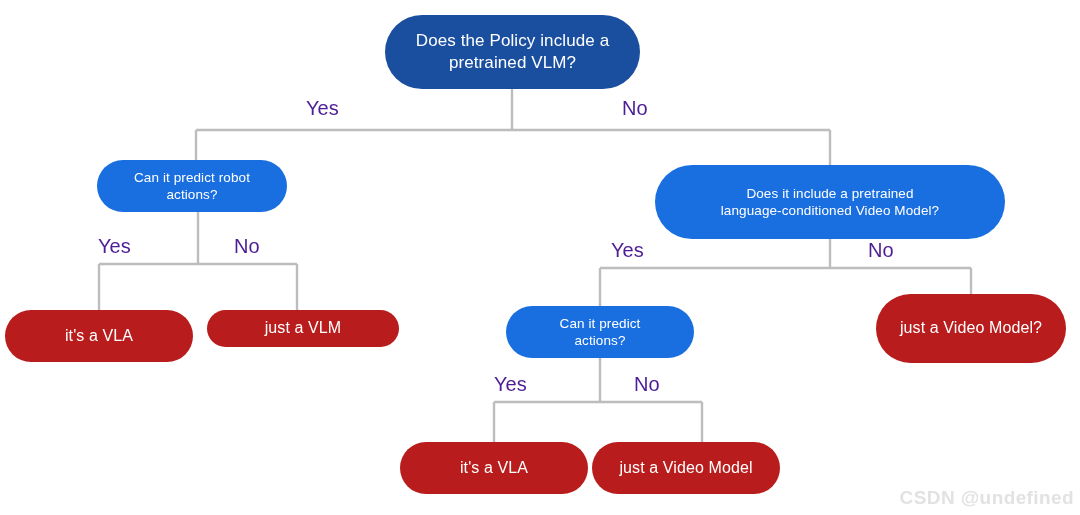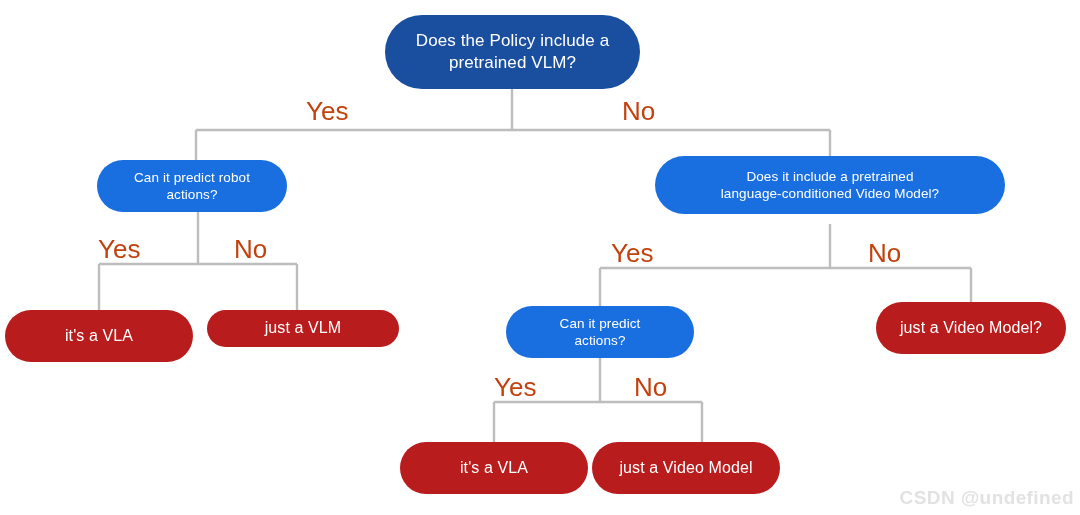--- a/index.html
+++ b/index.html
@@ -44,22 +44,22 @@
   .n-mid {
     background: #1a6fe0;
     font-size: 13.5px;
   }
   .n-leaf {
     background: #b91c1c;
     font-size: 16px;
   }
   .edge-label {
     position: absolute;
-    color: #c2410c;
-    font-size: 26px;
+    color: #4c1d95;
+    font-size: 20px;
     line-height: 1;
     white-space: nowrap;
   }
   .watermark {
     position: absolute;
     right: 6px;
     bottom: 6px;
     color: #e2e2e2;
     font-size: 19px;
     letter-spacing: 0.4px;
@@ -96,31 +96,31 @@
       <path d="M702,402 L702,442"></path>
     </g>
   </svg>
 
   <div class="node n-root" style="left:385px; top:15px; width:255px; height:74px;">Does the Policy include a
 pretrained VLM?</div>
 
   <div class="node n-mid" style="left:97px; top:160px; width:190px; height:52px;">Can it predict robot
 actions?</div>
 
-  <div class="node n-mid" style="left:655px; top:156px; width:350px; height:58px;">Does it include a pretrained
+  <div class="node n-mid" style="left:655px; top:165px; width:350px; height:74px;">Does it include a pretrained
 language-conditioned Video Model?</div>
 
   <div class="node n-leaf" style="left:5px; top:310px; width:188px; height:52px;">it's a VLA</div>
 
   <div class="node n-leaf" style="left:207px; top:310px; width:192px; height:37px;">just a VLM</div>
 
   <div class="node n-mid" style="left:506px; top:306px; width:188px; height:52px;">Can it predict
 actions?</div>
 
-  <div class="node n-leaf" style="left:876px; top:302px; width:190px; height:52px;">just a Video Model?</div>
+  <div class="node n-leaf" style="left:876px; top:294px; width:190px; height:69px;">just a Video Model?</div>
 
   <div class="node n-leaf" style="left:400px; top:442px; width:188px; height:52px;">it's a VLA</div>
 
   <div class="node n-leaf" style="left:592px; top:442px; width:188px; height:52px;">just a Video Model</div>
 
   <div class="edge-label" style="left:306px; top:98px;">Yes</div>
   <div class="edge-label" style="left:622px; top:98px;">No</div>
   <div class="edge-label" style="left:98px; top:236px;">Yes</div>
   <div class="edge-label" style="left:234px; top:236px;">No</div>
   <div class="edge-label" style="left:611px; top:240px;">Yes</div>

